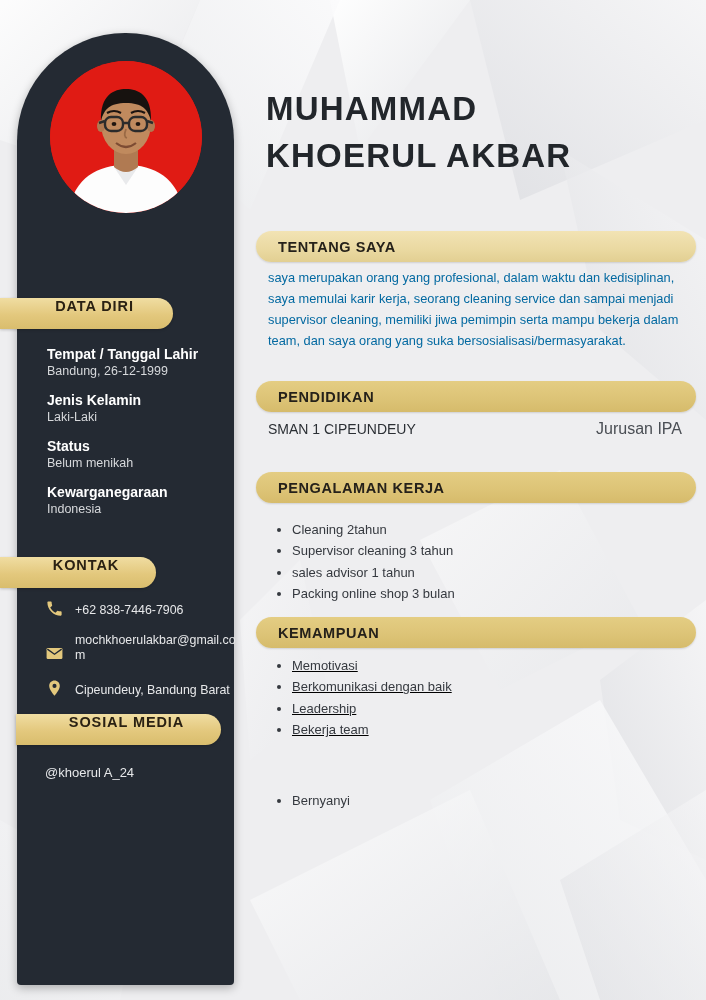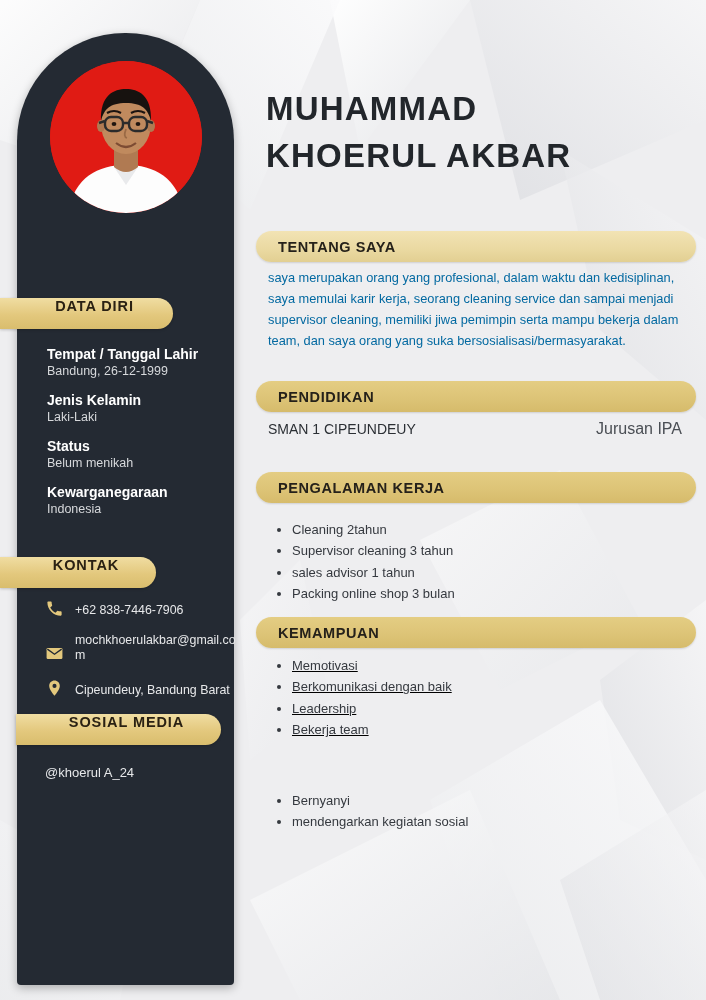--- a/index.html
+++ b/index.html
@@ -294,17 +294,16 @@
     </div>
     <ul class="blist" id="list-kemampuan">
       <li>Memotivasi</li>
       <li>Berkomunikasi dengan baik</li>
       <li>Leadership</li>
       <li>Bekerja team</li>
     </ul>
 
     <ul class="blist" id="list-hobi">
       <li>Bernyanyi</li>
-      <li>mendengarkan kegiatan sosial</li>
     </ul>
 
   </main>
 </div>
 
 </body></html>

